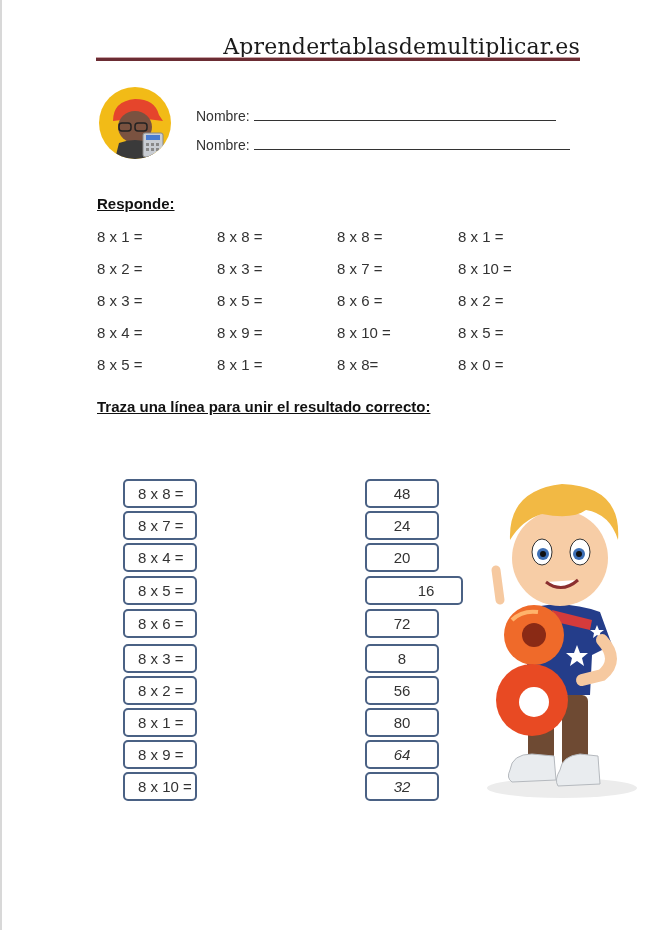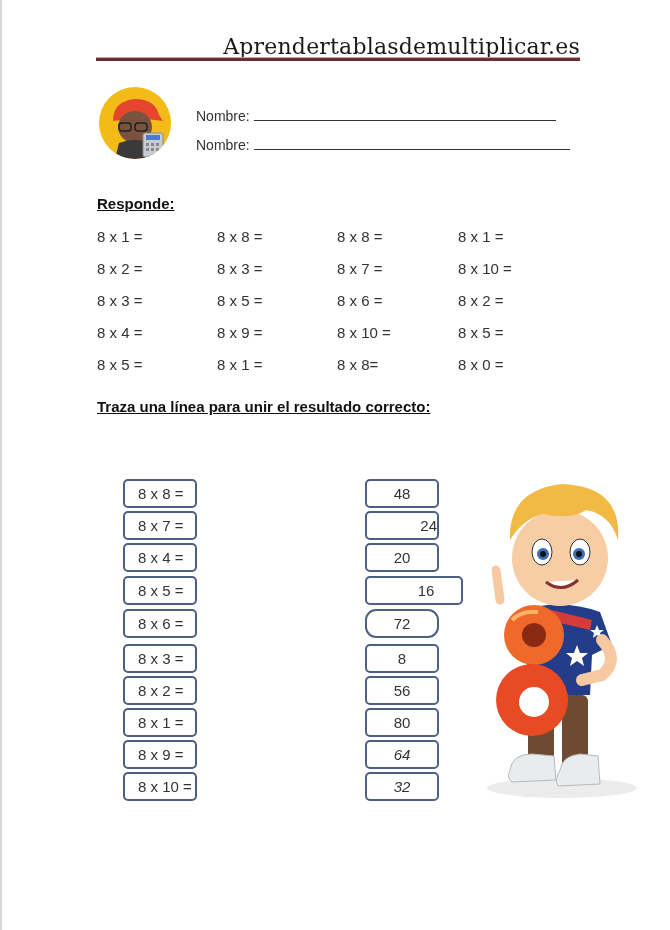--- a/index.html
+++ b/index.html
@@ -130,24 +130,24 @@
     <span>8 x 1 =</span>
   </div>
 <div class="box left" style="top:740px;">
     <span>8 x 9 =</span>
   </div>
 <div class="box left" style="top:772px;">
     <span>8 x 10 =</span>
   </div>
 
 <div class="box right" style="top:479px;">48</div>
-<div class="box right" style="top:511px;text-align:right;">24</div>
+<div class="box right" style="top:511px;">24</div>
 <div class="box right" style="top:543px;">20</div>
 <div class="box right" style="top:576px;padding-left:24px;">16</div>
-<div class="box right" style="top:609px;border-radius:11px;">72</div>
+<div class="box right" style="top:609px;">72</div>
 <div class="box right" style="top:644px;">8</div>
 <div class="box right" style="top:676px;">56</div>
 <div class="box right" style="top:708px;">80</div>
 <div class="box right" style="top:740px;font-style:italic;">64</div>
 <div class="box right" style="top:772px;font-style:italic;">32</div>
 
 <div class="boy">
   <svg width="160" height="340" viewBox="0 0 160 340">
     <ellipse cx="80" cy="318" rx="75" ry="10" fill="#ececec"></ellipse>
 

